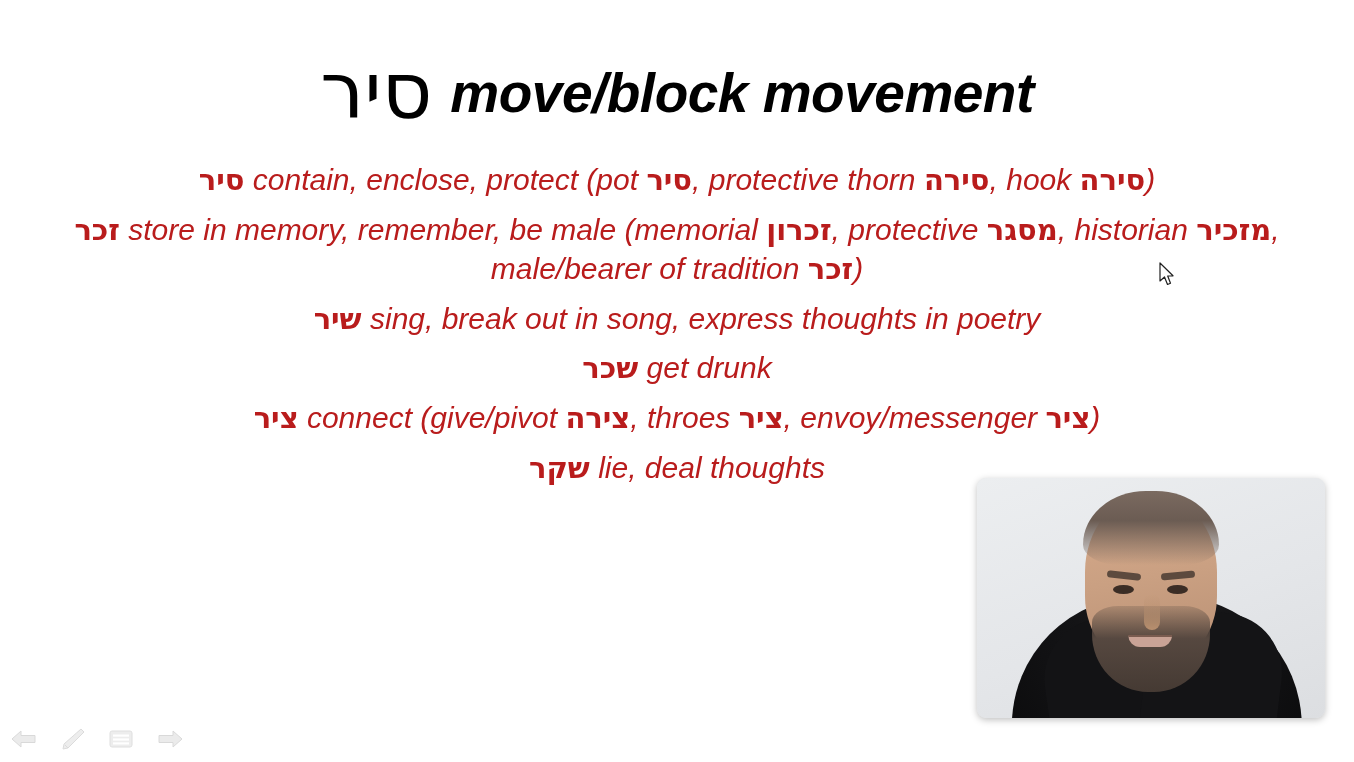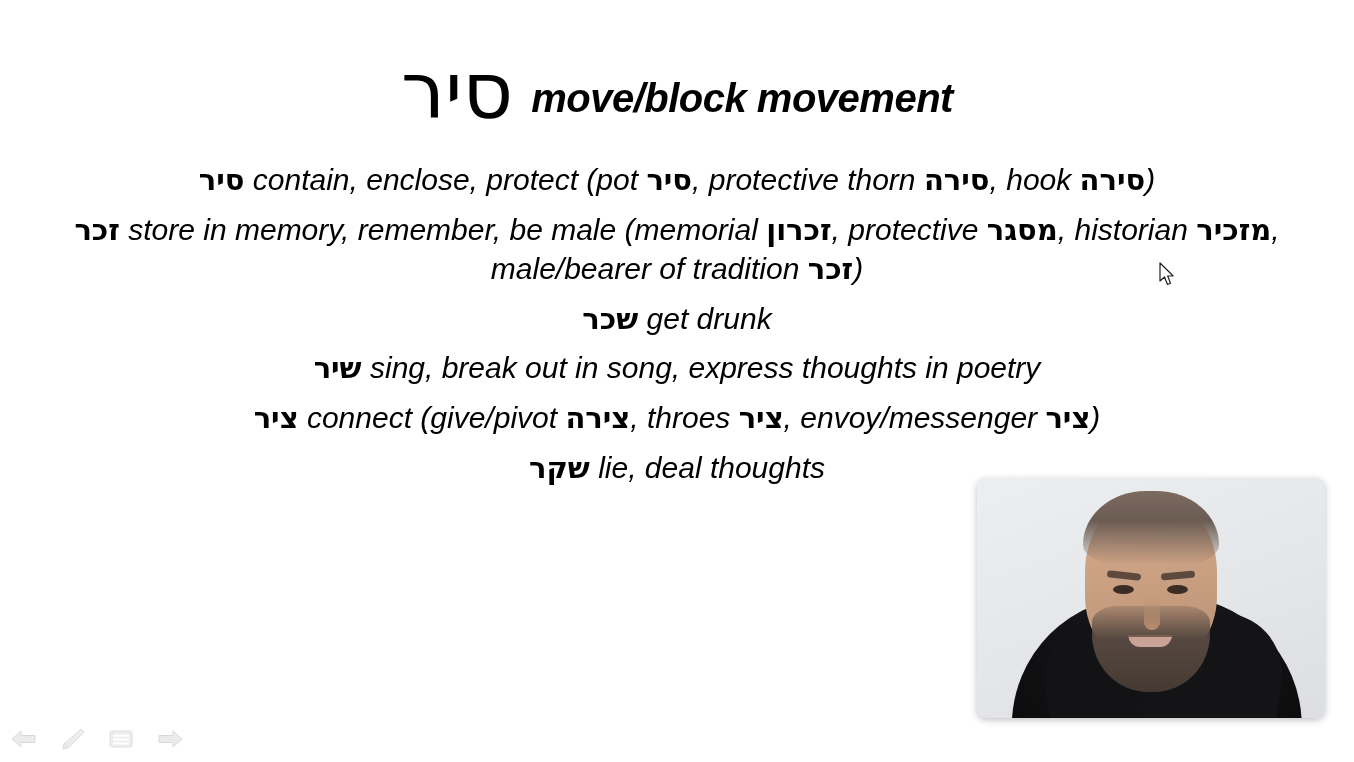--- a/index.html
+++ b/index.html
@@ -35,42 +35,42 @@
   }
   .title-heb {
     font-family: "DejaVu Sans", "Liberation Sans", sans-serif;
     font-size: 78px;
     font-weight: 400;
     letter-spacing: 0px;
     vertical-align: -6px;
   }
   .title-en {
     font-family: "Liberation Sans", "DejaVu Sans", sans-serif;
-    font-size: 40px;
+    font-size: 55px;
     font-weight: bold;
     font-style: italic;
     letter-spacing: -0.5px;
     margin-left: 18px;
   }
 
   
   .entries {
     position: absolute;
     top: 160px;
     left: 36px;
     width: 1282px;
   }
   .entry {
     text-align: center;
     font-family: "Liberation Sans", "DejaVu Sans", sans-serif;
     font-size: 30px;
     font-style: italic;
     line-height: 1.32;
     margin: 0 0 10px 0;
-    color: #000000;
+    color: #b91c1c;
   }
   .entry .heb {
     font-family: "DejaVu Sans", "Liberation Sans", sans-serif;
     font-weight: bold;
     font-style: normal;
     font-size: 29px;
   }
 
   
   .webcam {
@@ -227,22 +227,22 @@
 
 <div class="slide">
 
   <div class="title-row">
     <span class="title-heb">סיר</span><span class="title-en">move/block movement</span>
   </div>
 
   <div class="entries" id="entry-list">
       <div class="entry"><span class="heb">סיר</span><span> contain, enclose, protect (pot </span><span class="heb">סיר</span><span>, protective thorn </span><span class="heb">סירה</span><span>, hook </span><span class="heb">סירה</span><span>)</span></div>
       <div class="entry"><span class="heb">זכר</span><span> store in memory, remember, be male (memorial </span><span class="heb">זכרון</span><span>, protective </span><span class="heb">מסגר</span><span>, historian </span><span class="heb">מזכיר</span><span>, male/bearer of tradition </span><span class="heb">זכר</span><span>)</span></div>
+      <div class="entry"><span class="heb">שיר</span><span> sing, break out in song, express thoughts in poetry</span></div>
       <div class="entry"><span class="heb">שכר</span><span> get drunk</span></div>
-      <div class="entry"><span class="heb">שיר</span><span> sing, break out in song, express thoughts in poetry</span></div>
       <div class="entry"><span class="heb">ציר</span><span> connect (give/pivot </span><span class="heb">צירה</span><span>, throes </span><span class="heb">ציר</span><span>, envoy/messenger </span><span class="heb">ציר</span><span>)</span></div>
       <div class="entry"><span class="heb">שקר</span><span> lie, deal thoughts</span></div>
     </div>
 
   <div class="webcam">
     <div class="wall"></div>
     <div class="shoulders"></div>
     <div class="shoulder-l"></div>
     <div class="shoulder-r"></div>
     <div class="neck"></div>

